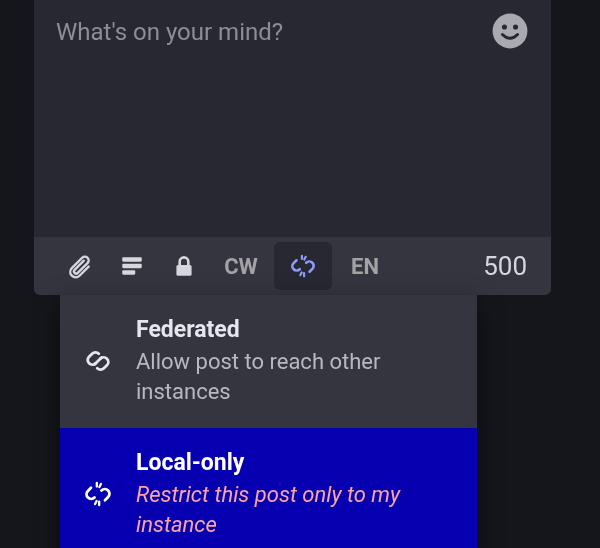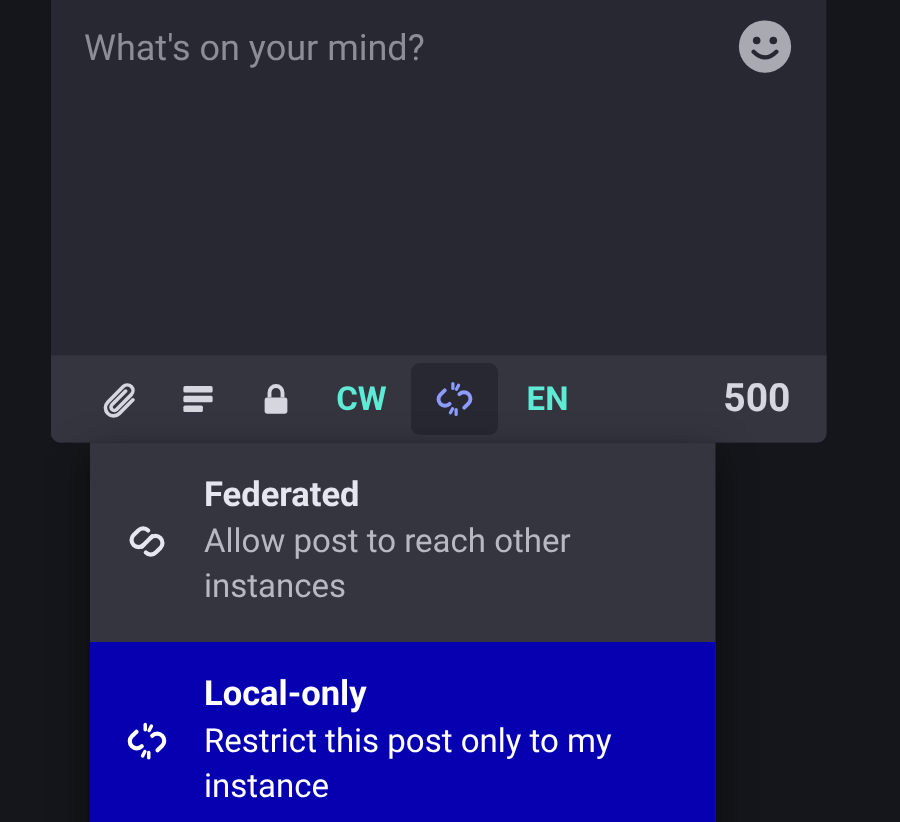--- a/index.html
+++ b/index.html
@@ -65,25 +65,25 @@
     border-radius: 6px;
     font-size: 22px;
     font-weight: 700;
   }
   .tool-btn.wide { width: 58px; }
   .tool-btn.active {
     background: #272831;
     color: #8d9bff;
   }
   .tool-btn svg { width: 26px; height: 26px; display: block; }
-  .tool-text { font-size: 22px; font-weight: 700; color: #5eead4; }
+  .tool-text { font-size: 22px; font-weight: 700; color: #a3a3a3; }
   .spacer { flex: 1 1 auto; }
   .counter {
     font-size: 26px;
-    font-weight: 700;
+    font-weight: 400;
     color: #d6d7de;
     padding-right: 14px;
   }
 
   .dropdown {
     position: absolute;
     left: 60px;
     top: 295px;
     width: 417px;
     background: #34353f;
@@ -119,21 +119,21 @@
     color: #e6e7ee;
     line-height: 1.3;
   }
   .dropdown-desc {
     font-size: 22px;
     font-weight: 400;
     color: #b7b8c2;
     line-height: 1.35;
   }
   .dropdown-item.selected .dropdown-title { color: #ffffff; }
-  .dropdown-item.selected .dropdown-desc { color: #ffffff; }
+  .dropdown-item.selected .dropdown-desc { color: #fca5a5; font-style: italic; }
 </style>
 </head>
 <body>
 
 <div class="compose-box">
   <div class="textarea-region">
     <span class="placeholder">What's on your mind?</span>
     <div class="emoji-btn">
       <svg viewBox="0 0 24 24">
         <circle cx="12" cy="12" r="11" fill="currentColor"></circle>

